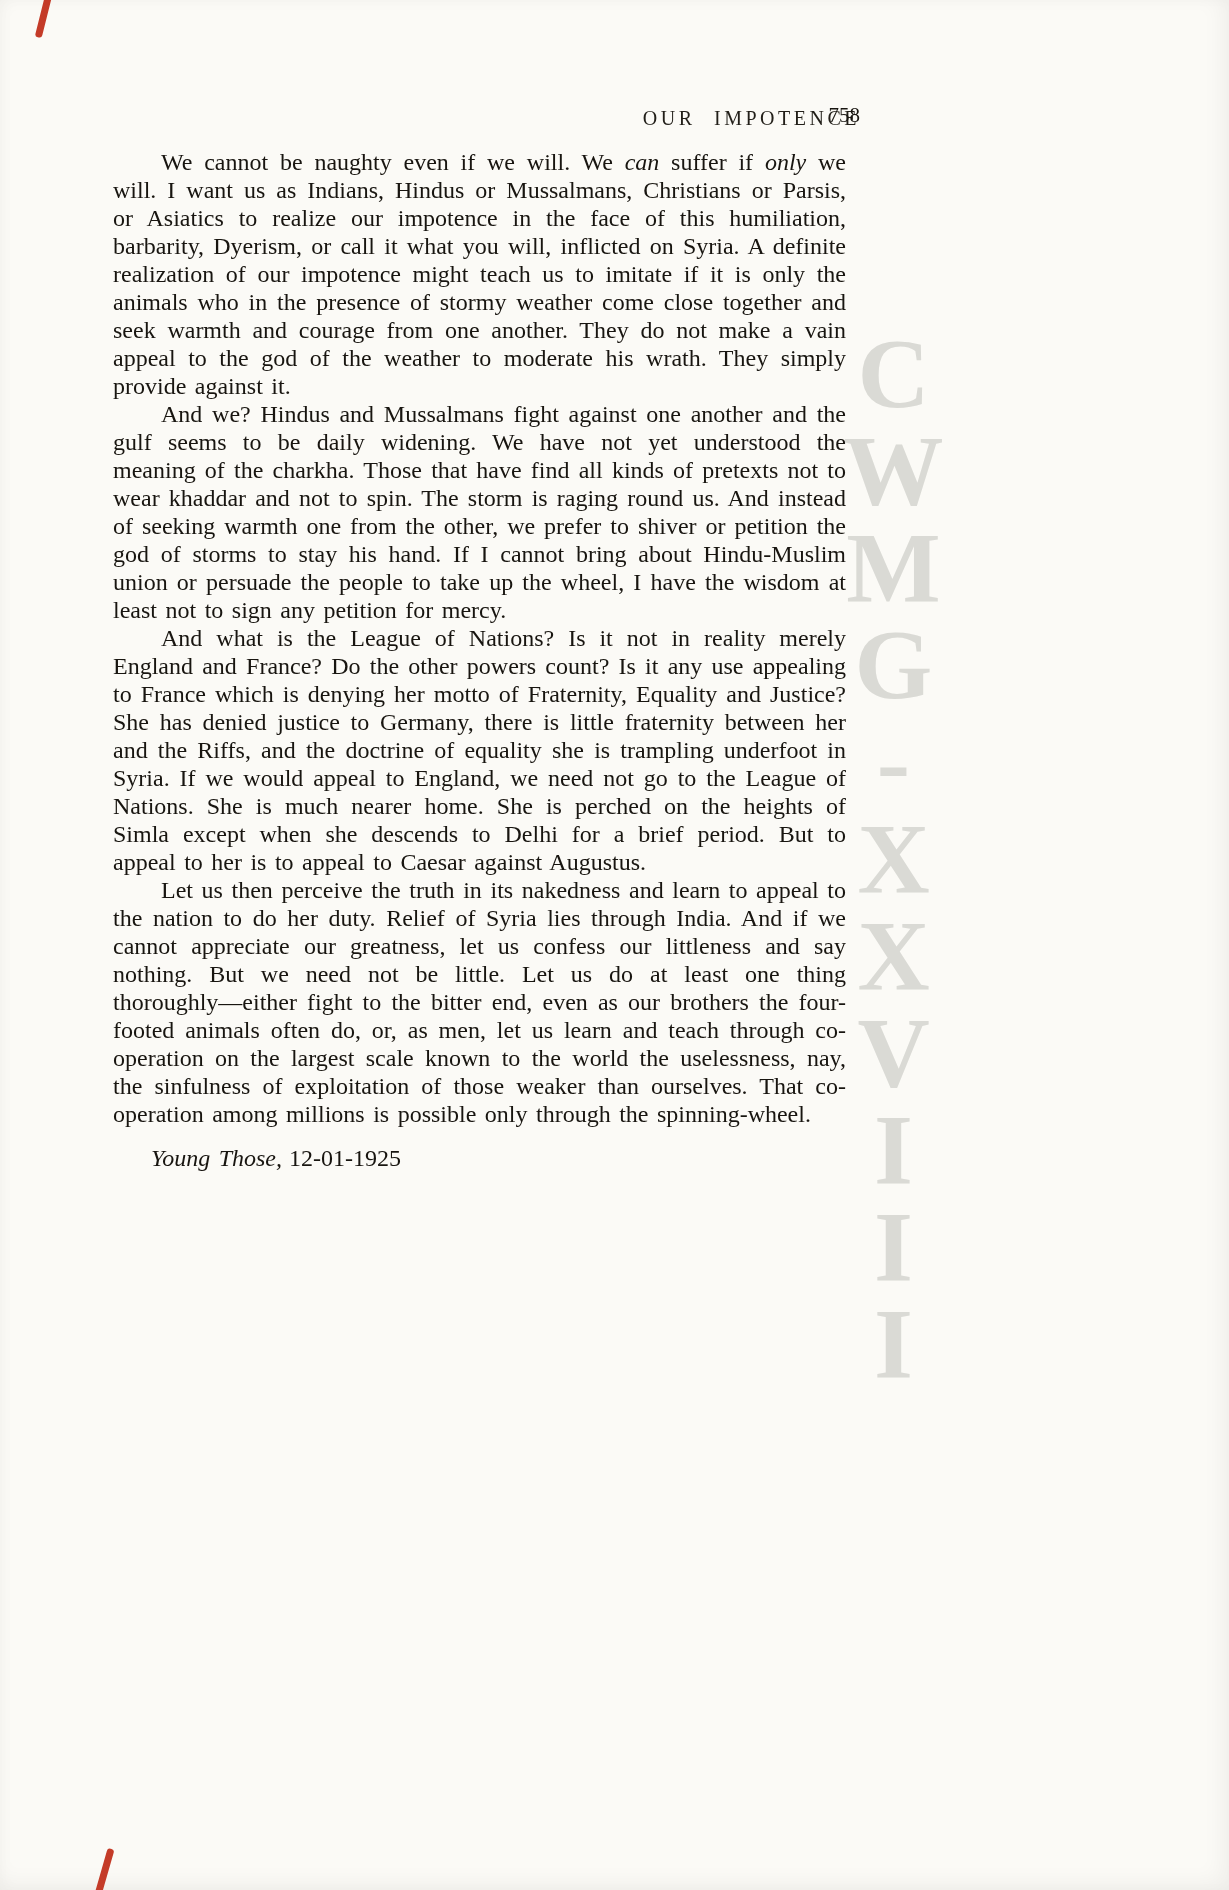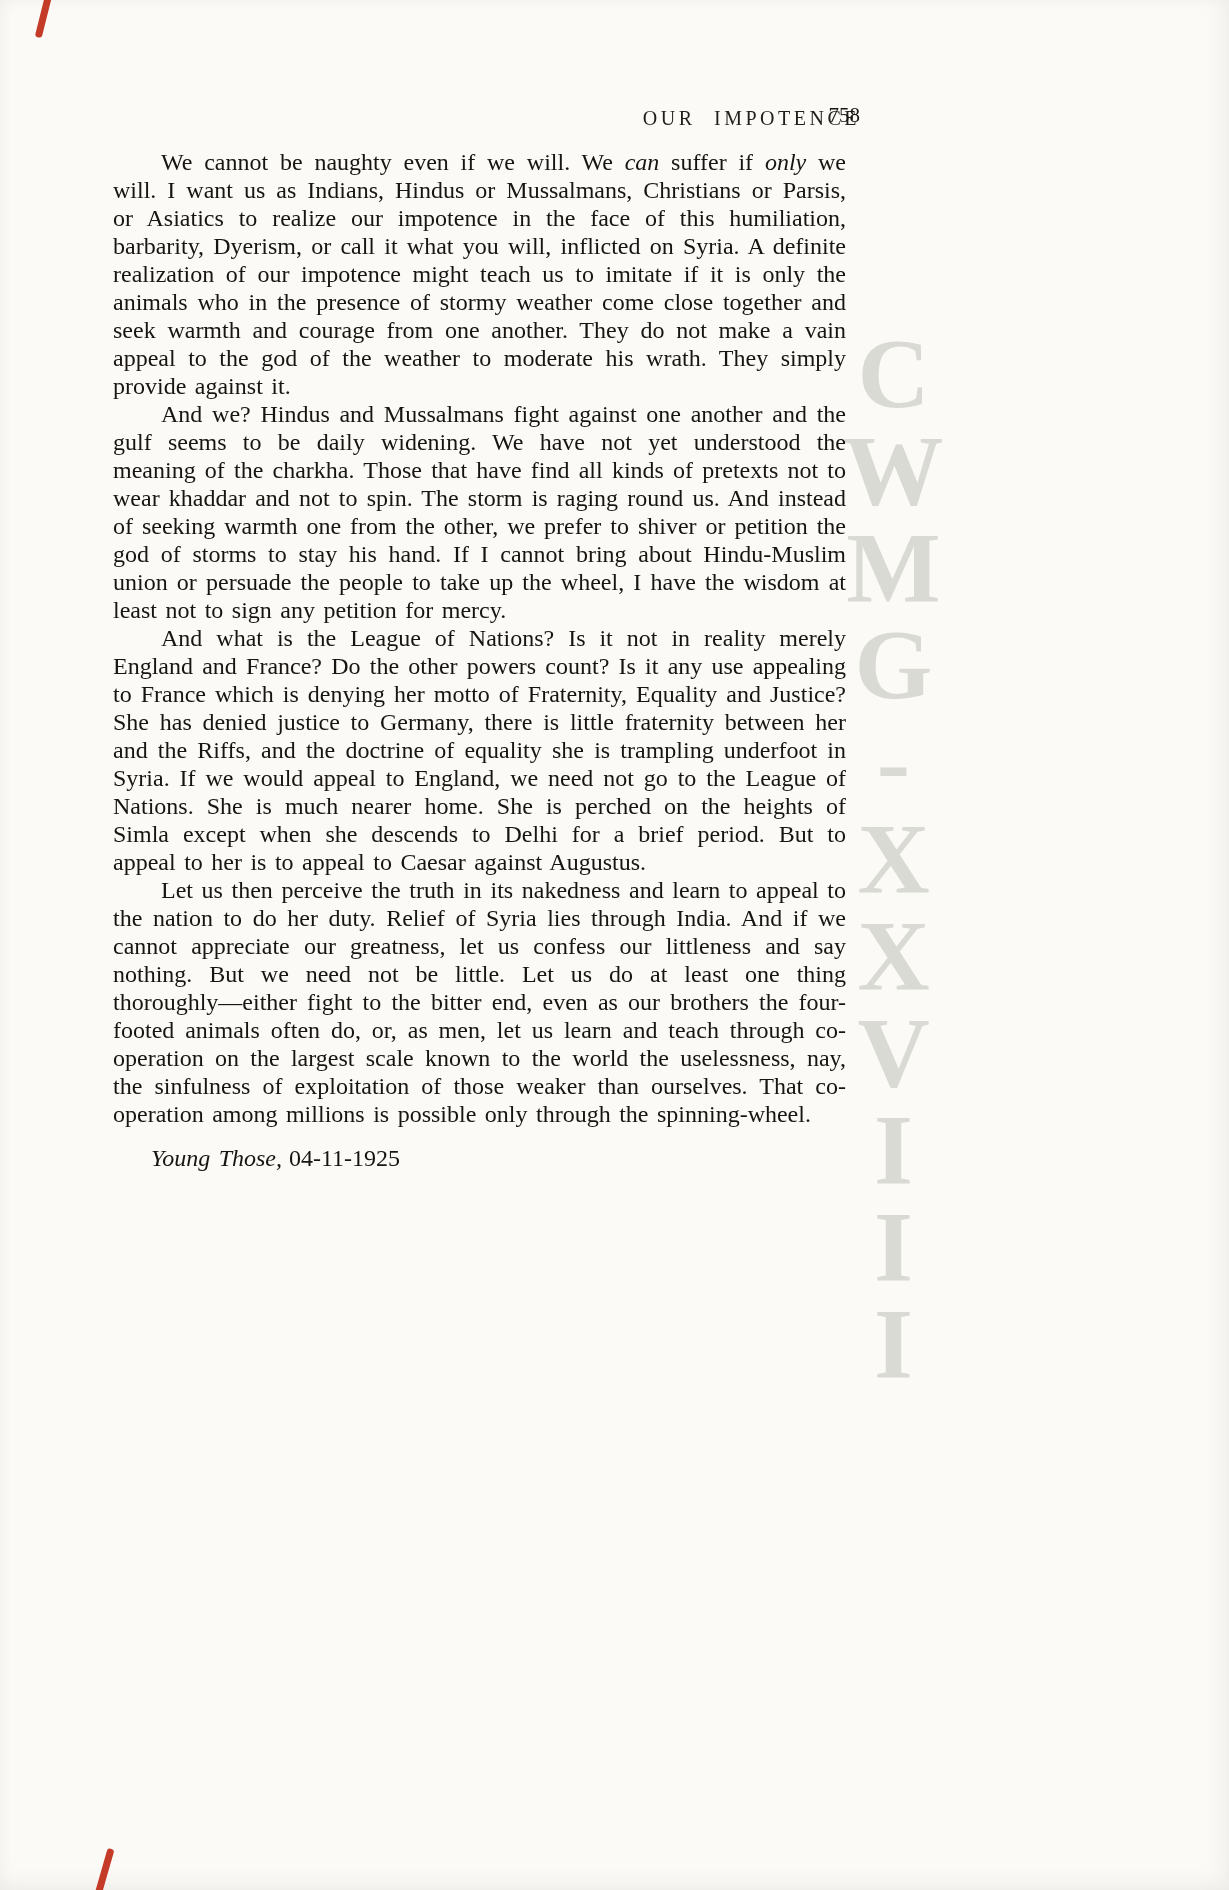--- a/index.html
+++ b/index.html
@@ -120,17 +120,17 @@
   </div>
 
   <div class="content">
     <div id="paragraphs">
         <p><span>We cannot be naughty even if we will. We </span><span class="it">can</span><span> suffer if </span><span class="it">only</span><span> we will. I want us as Indians, Hindus or Mussalmans, Christians or Parsis, or Asiatics to realize our impotence in the face of this humiliation, barbarity, Dyerism, or call it what you will, inflicted on Syria. A definite realization of our impotence might teach us to imitate if it is only the animals who in the presence of stormy weather come close together and seek warmth and courage from one another. They do not make a vain appeal to the god of the weather to moderate his wrath. They simply provide against it.</span></p>
         <p><span>And we? Hindus and Mussalmans fight against one another and the gulf seems to be daily widening. We have not yet understood the meaning of the charkha. Those that have find all kinds of pretexts not to wear khaddar and not to spin. The storm is raging round us. And instead of seeking warmth one from the other, we prefer to shiver or petition the god of storms to stay his hand. If I cannot bring about Hindu-Muslim union or persuade the people to take up the wheel, I have the wisdom at least not to sign any petition for mercy.</span></p>
         <p><span>And what is the League of Nations? Is it not in reality merely England and France? Do the other powers count? Is it any use appealing to France which is denying her motto of Fraternity, Equality and Justice? She has denied justice to Germany, there is little fraternity between her and the Riffs, and the doctrine of equality she is trampling underfoot in Syria. If we would appeal to England, we need not go to the League of Nations. She is much nearer home. She is perched on the heights of Simla except when she descends to Delhi for a brief period. But to appeal to her is to appeal to Caesar against Augustus.</span></p>
         <p><span>Let us then perceive the truth in its nakedness and learn to appeal to the nation to do her duty. Relief of Syria lies through India. And if we cannot appreciate our greatness, let us confess our littleness and say nothing. But we need not be little. Let us do at least one thing thoroughly—either fight to the bitter end, even as our brothers the four-footed animals often do, or, as men, let us learn and teach through co-operation on the largest scale known to the world the uselessness, nay, the sinfulness of exploitation of those weaker than ourselves. That co-operation among millions is possible only through the spinning-wheel.</span></p>
       </div>
     <p class="citation">
-      <span class="it">Young Those,</span><span class="date">04-11-1925</span>
+      <span class="it">Young Those,</span><span class="date">12-01-1925</span>
     </p>
   </div>
 
 </div>
 
 </body></html>

